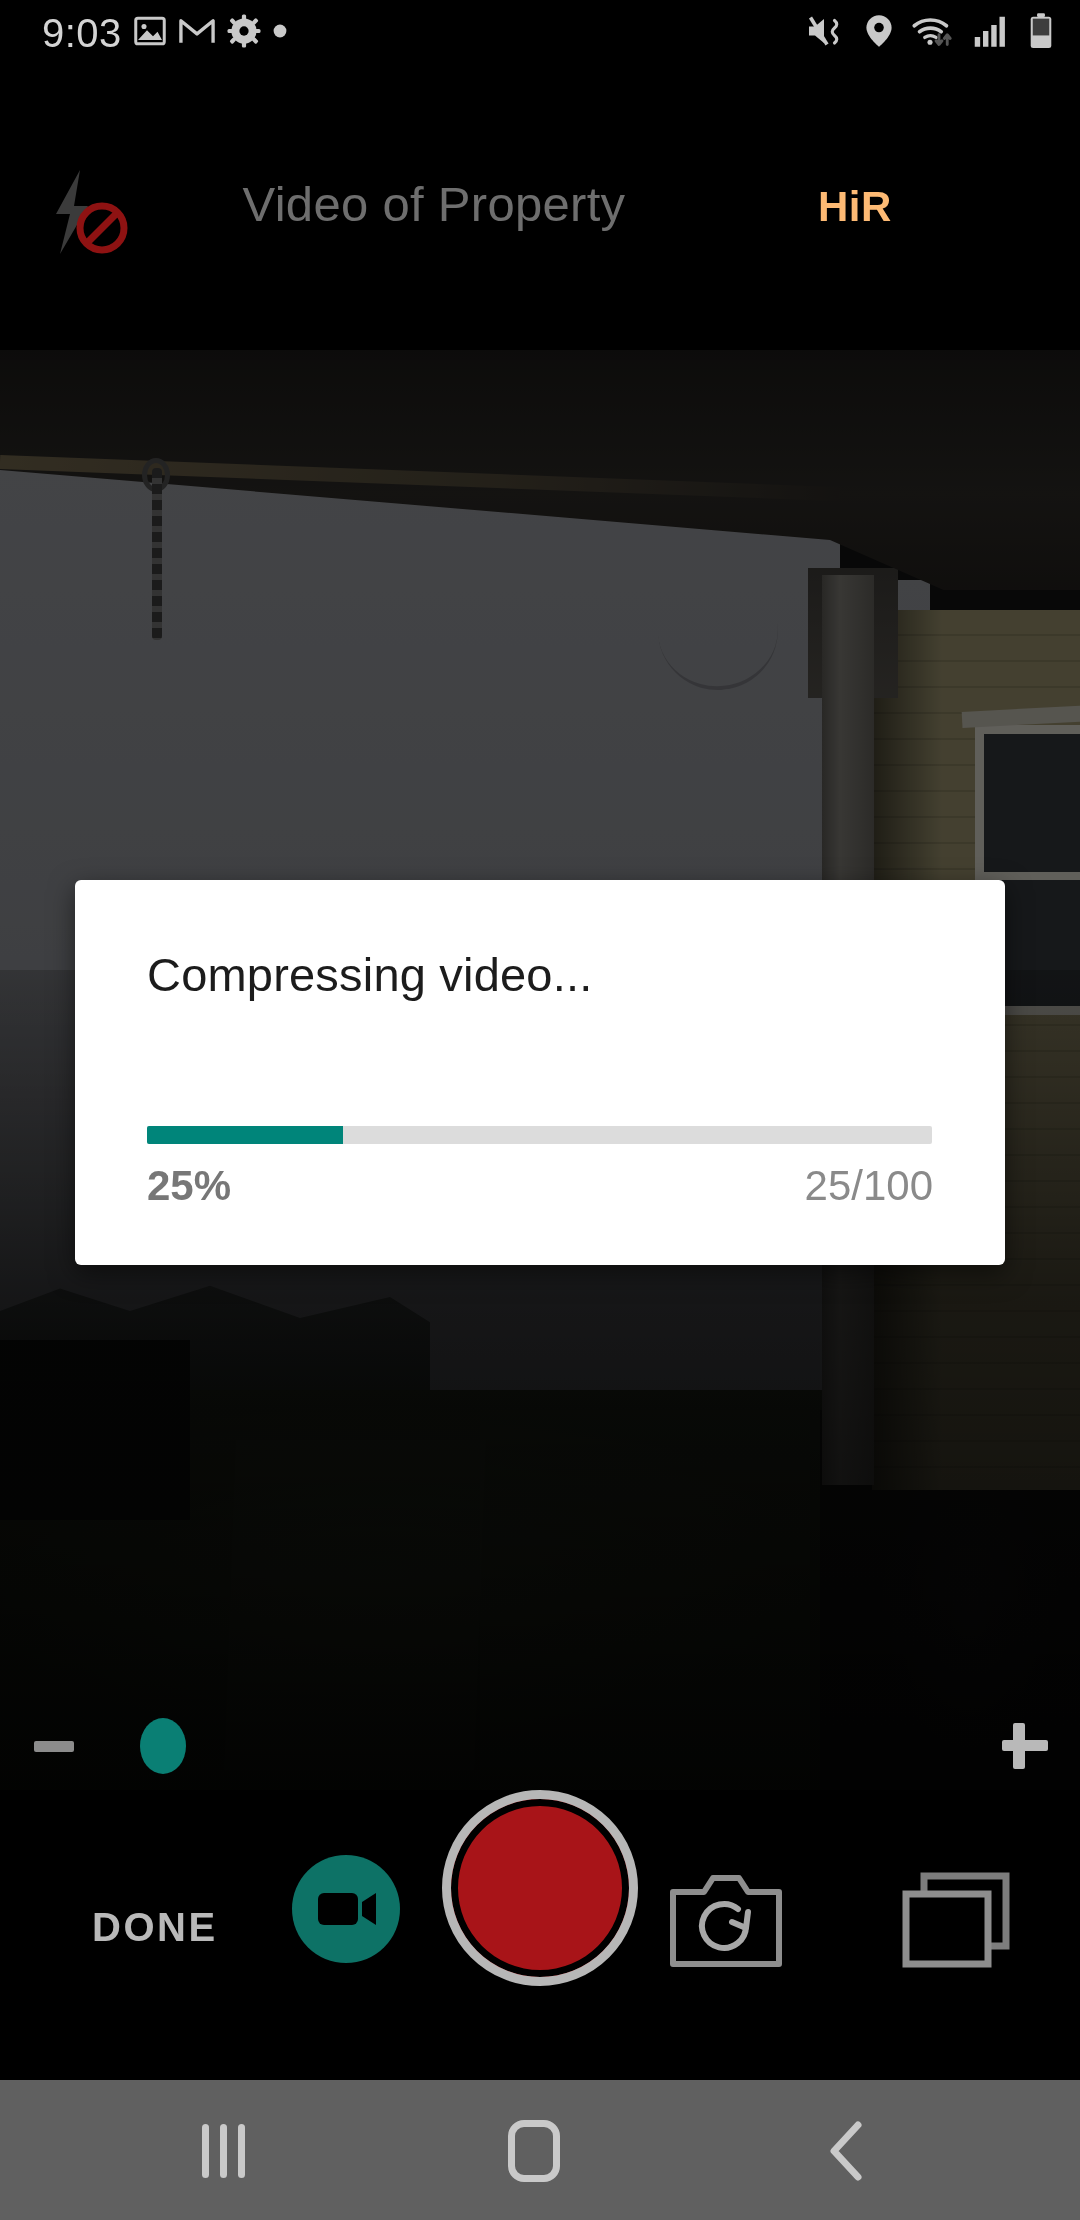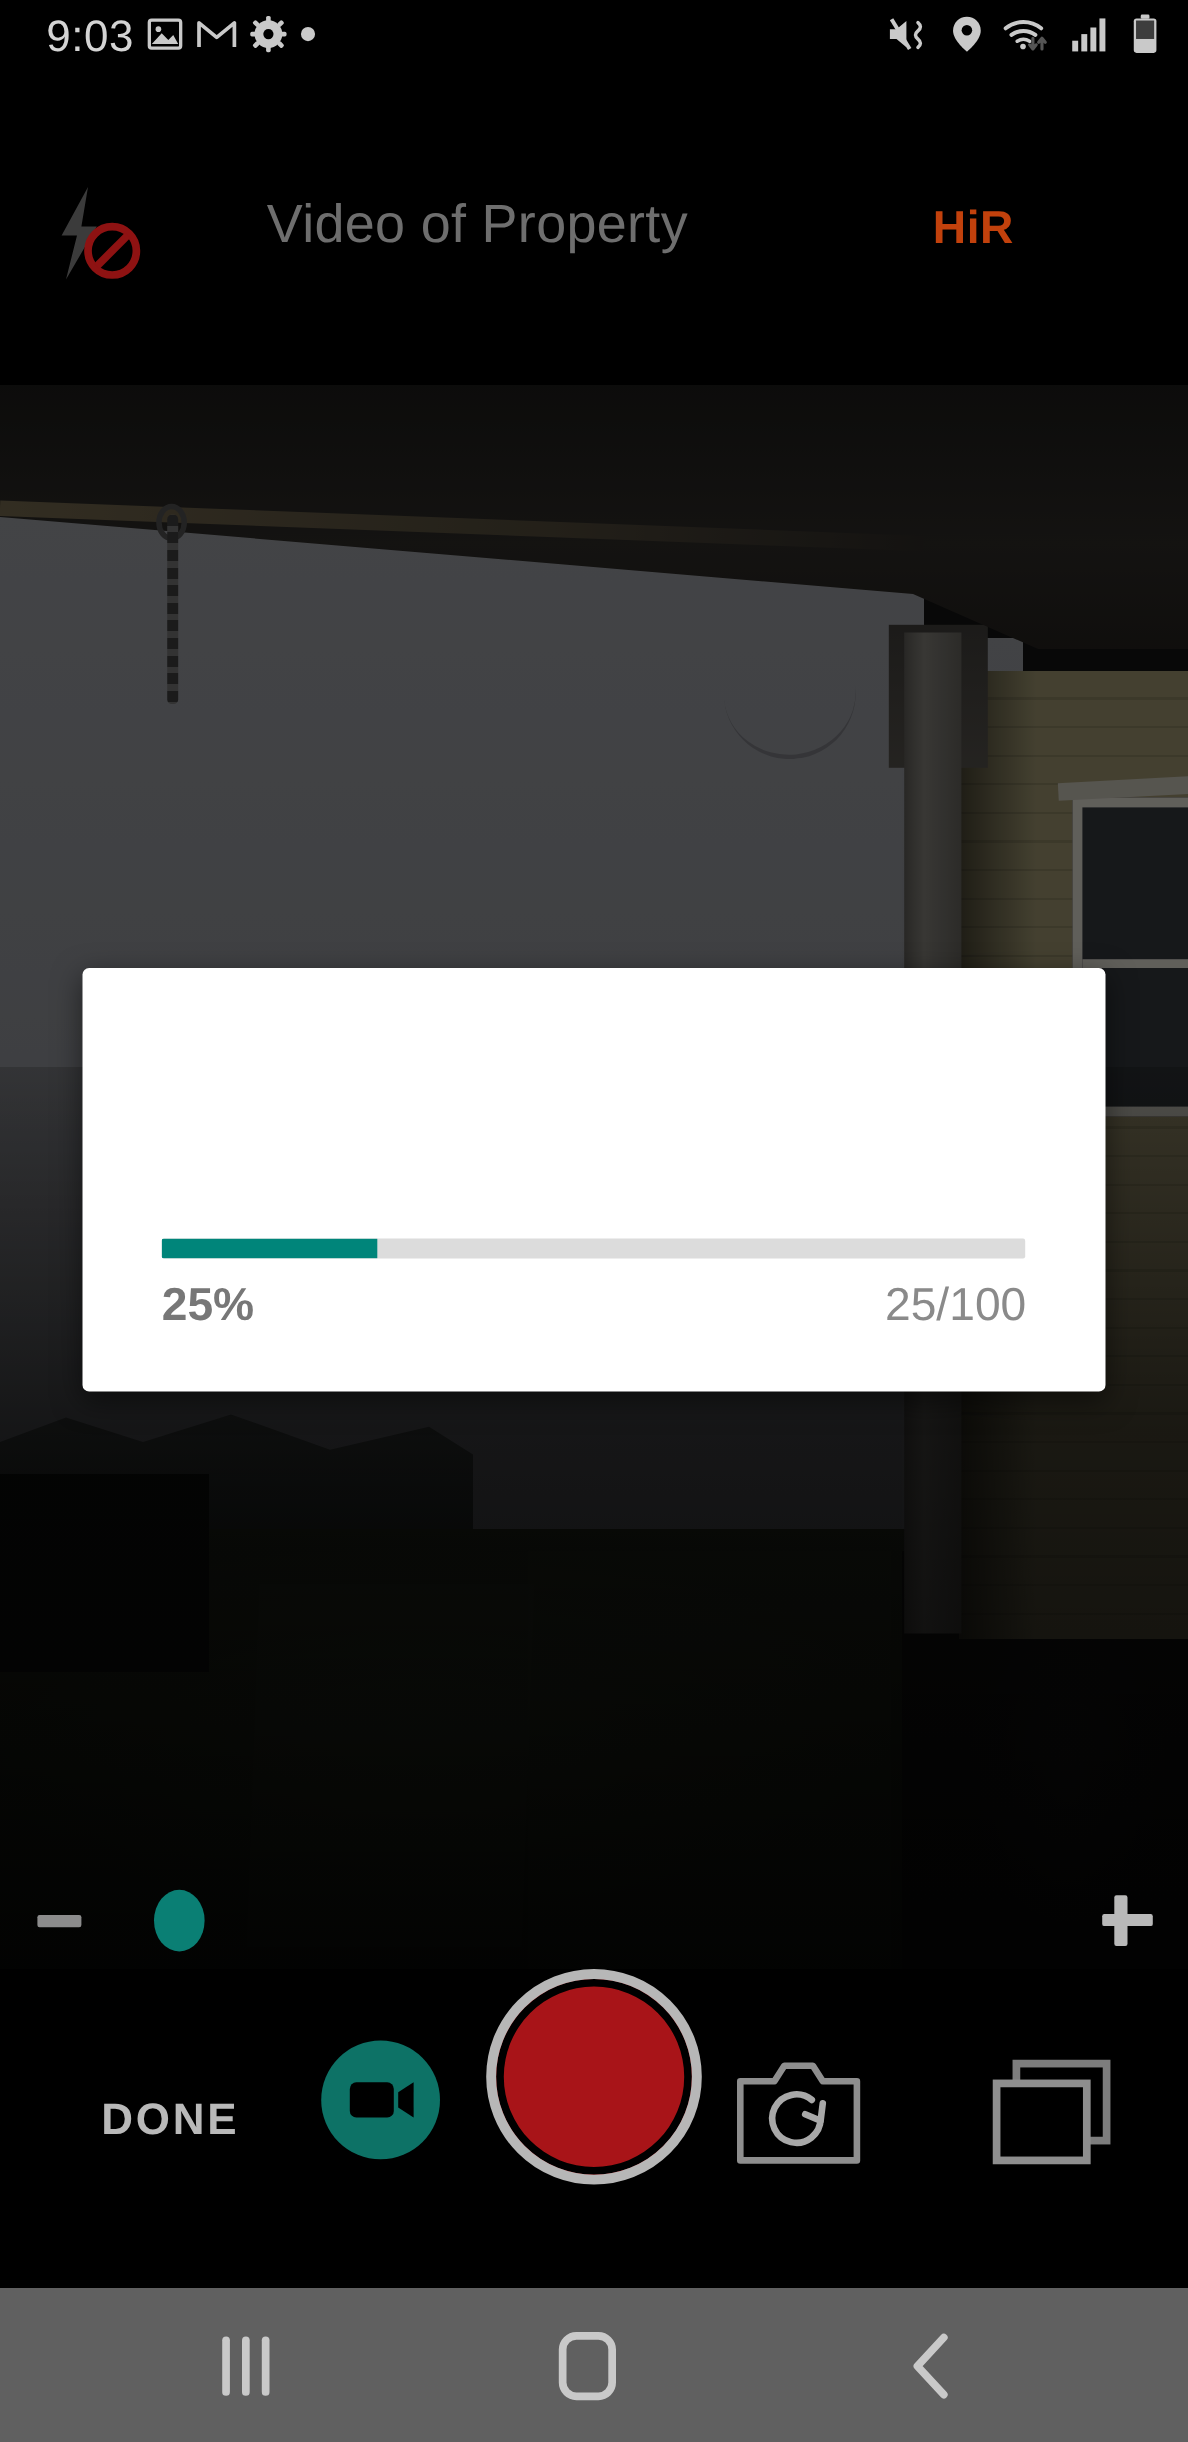--- a/index.html
+++ b/index.html
@@ -26,22 +26,22 @@
   #app-bar {
     position:absolute; top:66px; left:0; width:1080px; height:284px;
     background:#000; z-index:30;
   }
   #flash-off-btn { position:absolute; left:34px; top:96px; width:110px; height:100px; }
   #app-title {
     position:absolute; left:0; top:110px; width:868px; text-align:center;
     color:#6e6e6e; font-size:49px; font-weight:400; letter-spacing:0.3px;
   }
   #hires-badge {
-    position:absolute; left:848px; top:117px;
-    color:#c2410c; font-size:42px; font-weight:700; letter-spacing:0.5px;
+    position:absolute; left:818px; top:117px;
+    color:#fdba74; font-size:42px; font-weight:700; letter-spacing:0.5px;
   }
 
   
   #camera-preview {
     position:absolute; left:0; top:350px; width:1080px; height:1440px;
     overflow:hidden; background:#111;
   }
   #scene { position:absolute; inset:0; }
 
   
@@ -402,20 +402,21 @@
   </div>
 
   <div id="gallery-button">
     <svg width="112" height="104" viewBox="0 0 112 104">
       <rect x="24" y="8" width="82" height="70" fill="none" stroke="#7d7d7d" stroke-width="7"></rect>
       <rect x="6" y="26" width="82" height="70" fill="#000" stroke="#8e8e8e" stroke-width="7"></rect>
     </svg>
   </div>
 
   <div id="progress-dialog">
+    <div id="dialog-title">Compressing video...</div>
     <div id="progress-track">
       <div id="progress-fill" style="width: 25%; background: rgb(0, 133, 122);"></div>
     </div>
     <div id="progress-percent">25%</div>
     <div id="progress-count">25/100</div>
   </div>
 
   <div id="nav-bar">
     <div id="nav-recents">
       <span class="nav-line"></span>

